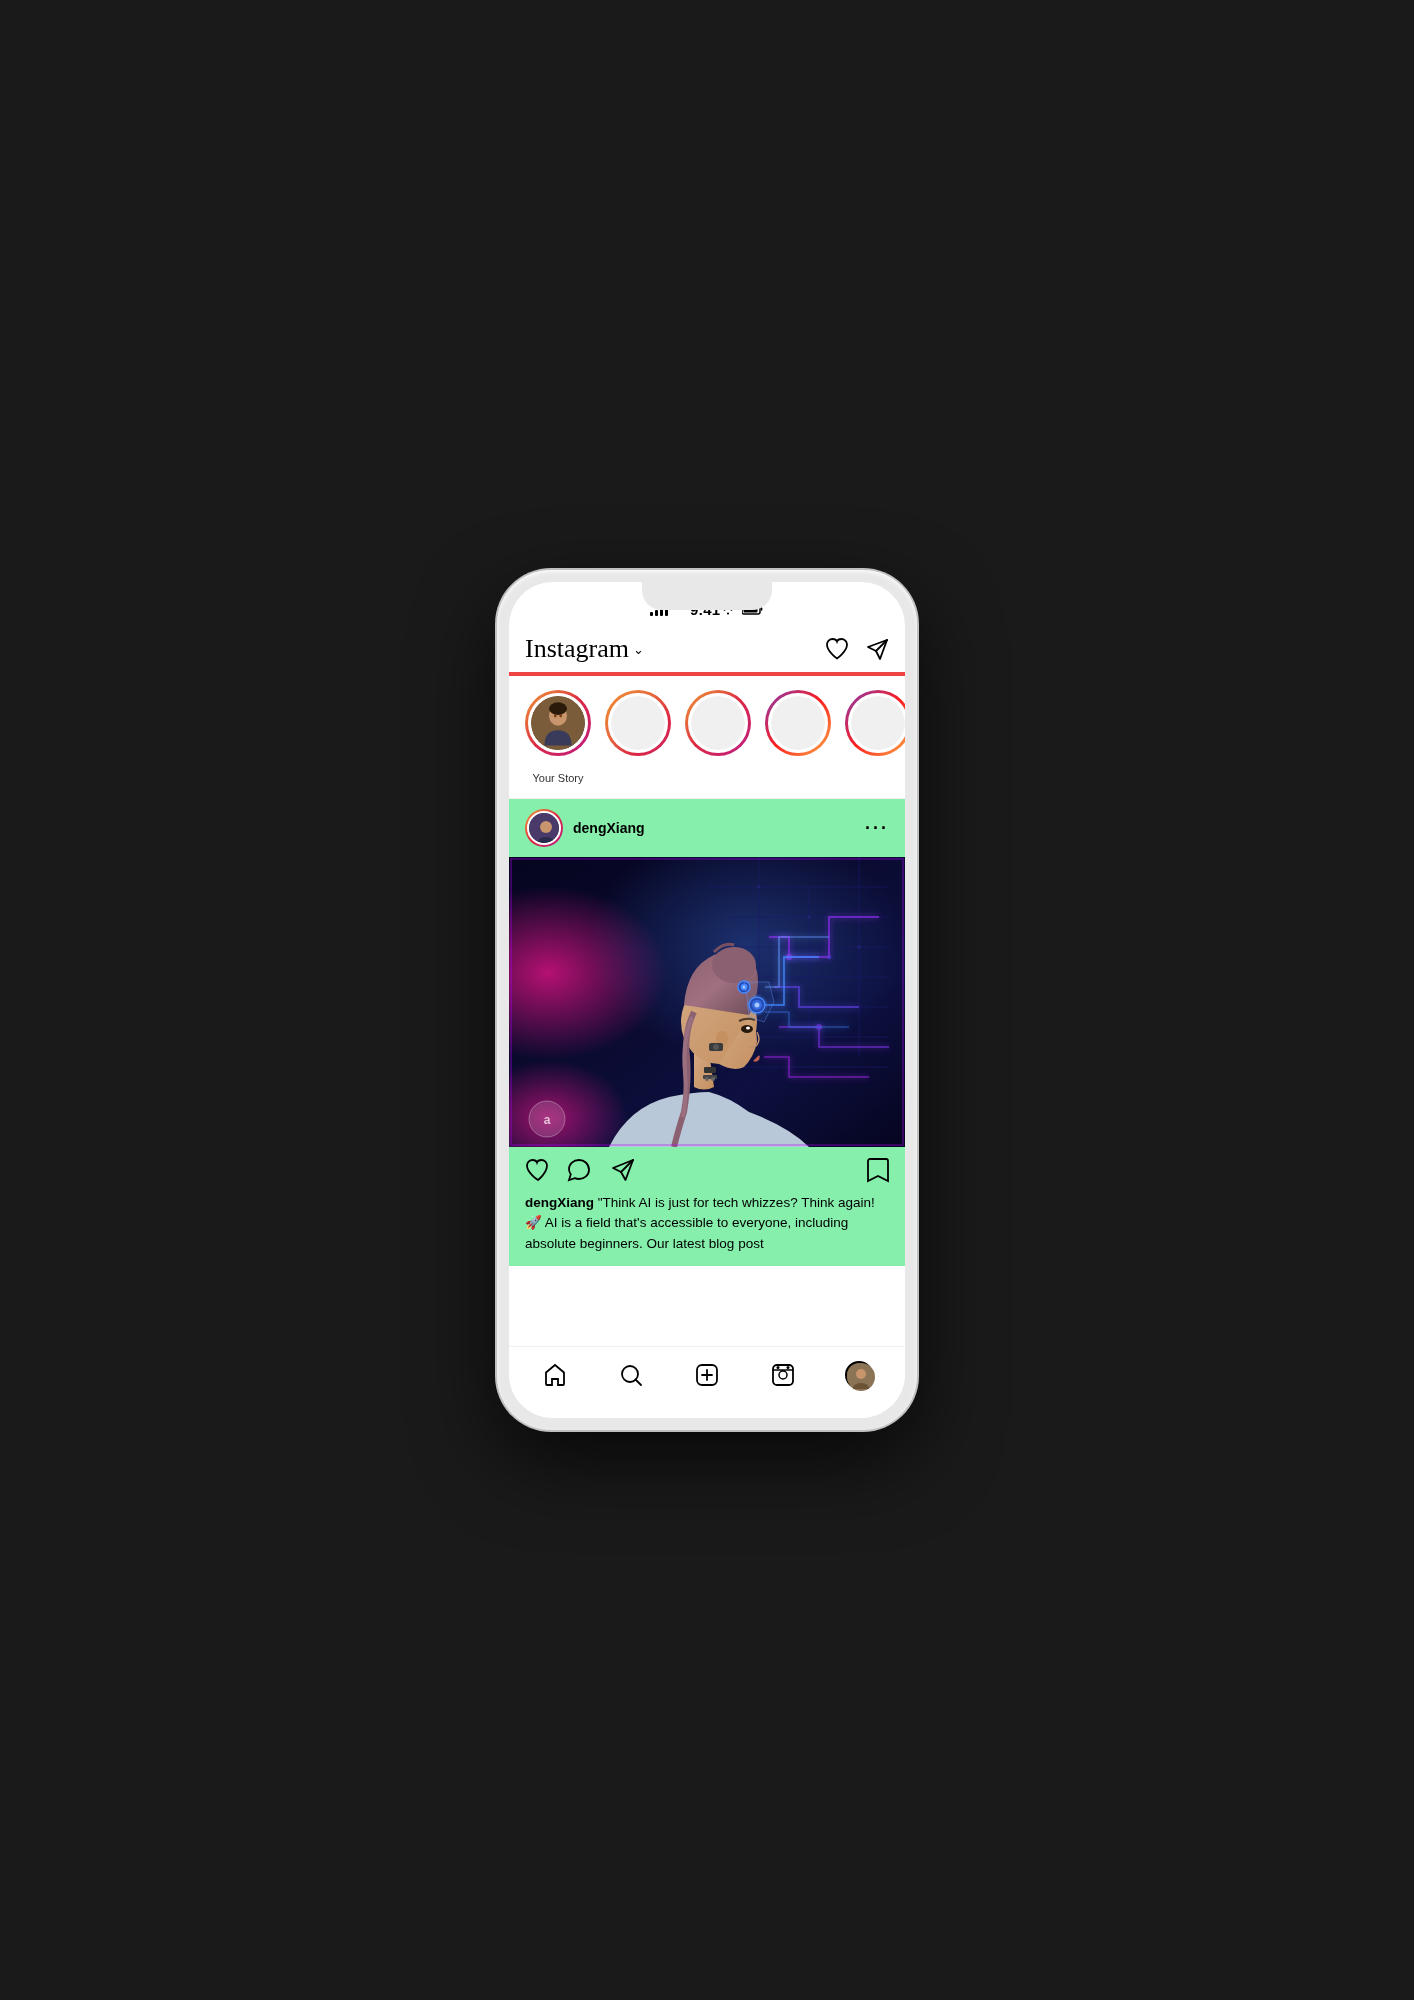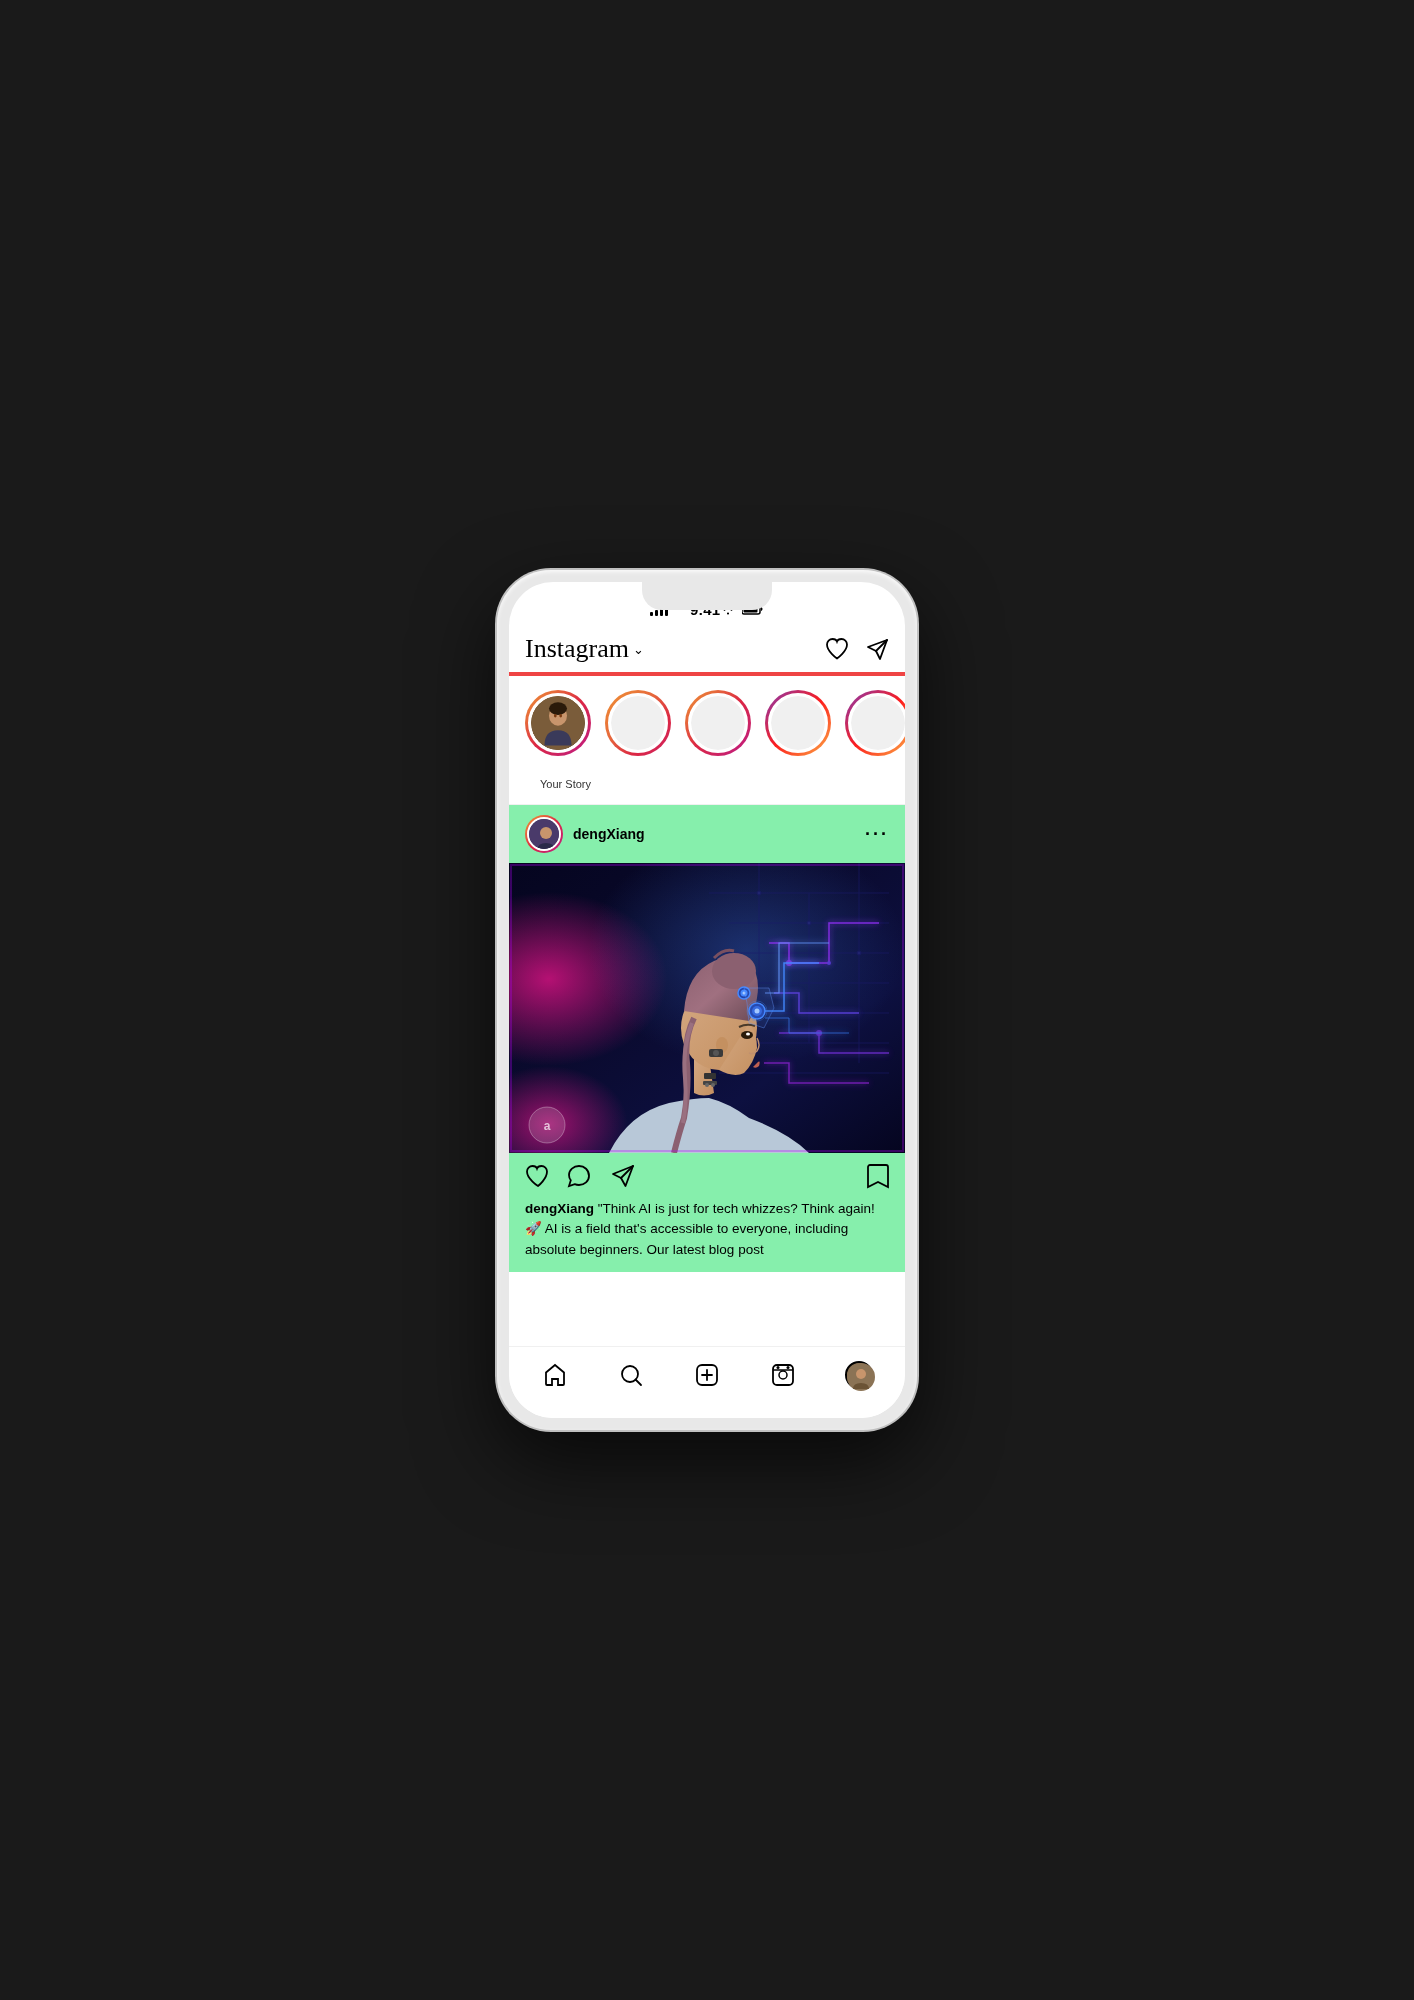--- a/index.html
+++ b/index.html
@@ -112,22 +112,22 @@
     .stories-section {
       display: flex;
       gap: 14px;
       padding: 14px 16px;
       overflow-x: hidden;
       border-bottom: 1px solid #f0f0f0;
     }
     .story-item {
       display: flex;
       flex-direction: column;
-      align-items: flex-end;
-      gap: 22px;
+      align-items: center;
+      gap: 16px;
       cursor: pointer;
       flex-shrink: 0;
     }
     .story-ring {
       width: 66px;
       height: 66px;
       border-radius: 50%;
       padding: 3px;
       background: linear-gradient(135deg, #f09433 0%, #e6683c 25%, #dc2743 50%, #cc2366 75%, #bc1888 100%);
       position: relative;

